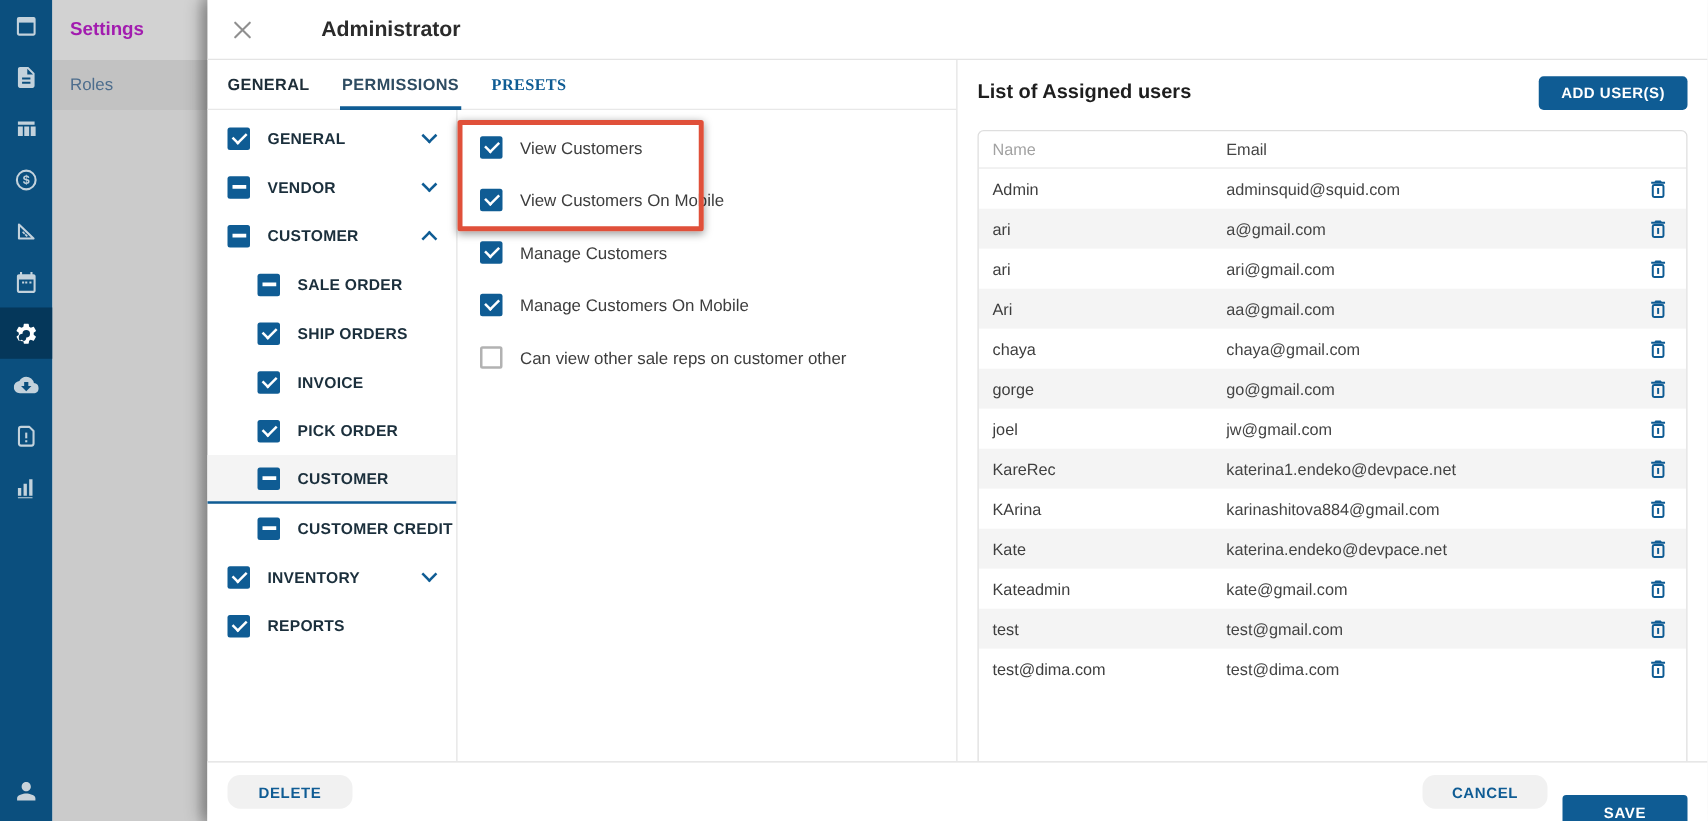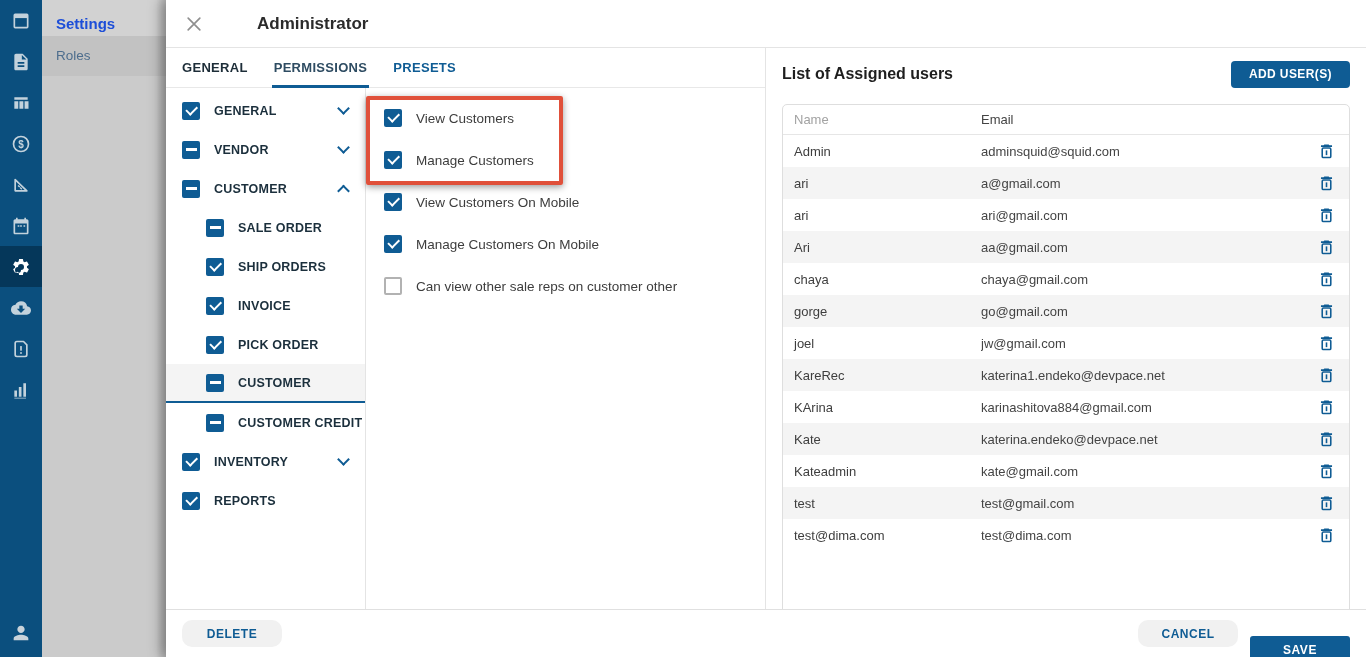--- a/index.html
+++ b/index.html
@@ -23,21 +23,21 @@
   .side-item.active{background:var(--sidebar-active);color:#ffffff;}
   .side-item svg{width:20px;height:20px;display:block;}
   .sidebar-spacer{flex:1;}
   .sidebar-bottom{height:48px;display:flex;align-items:center;justify-content:center;color:#c9d3da;}
   .sidebar-bottom svg{width:22px;height:22px;}
 
   
   .settings-panel{width:124px;flex:none;background:#cbcbcb;position:relative;}
   .settings-panel::after{content:'';position:absolute;top:0;right:0;bottom:0;width:10px;
     background:linear-gradient(to right, rgba(0,0,0,0), rgba(0,0,0,0.12));}
-  .settings-header{height:36px;line-height:48px;padding-left:14px;font-size:15px;font-weight:700;color:#1d4ed8;background:#d2d2d2;}
+  .settings-header{height:48px;line-height:48px;padding-left:14px;font-size:15px;font-weight:700;color:#a21caf;background:#d2d2d2;}
   .settings-item{height:40px;line-height:40px;padding-left:14px;font-size:13.5px;color:#4d6d8d;background:#c2c2c2;cursor:pointer;}
 
   
   .modal{width:1200px;flex:none;background:#fff;display:flex;flex-direction:column;position:relative;z-index:2;
     box-shadow:-6px 0 12px rgba(0,0,0,0.28);}
   .modal-header{height:48px;flex:none;display:flex;align-items:center;border-bottom:1px solid #e4e4e4;gap:31px;}
   .close-x{margin-left:18px;width:20px;height:20px;color:#8f8f8f;cursor:pointer;}
   .close-x svg{width:20px;height:20px;display:block;}
   .modal-title{margin-left:22px;font-size:17px;font-weight:600;color:#2b2b2b;}
 
@@ -204,21 +204,21 @@
       </span>
       <h1 class="modal-title">Administrator</h1>
     </header>
 
     <div class="modal-body">
 
       <div class="left-group">
         <div class="tabbar" id="tabbar">
             <div class="tab" style="color: rgb(29, 45, 56);">GENERAL</div>
             <div class="tab active" style="color: rgb(46, 76, 98);">PERMISSIONS</div>
-            <div class="tab" style="color: rgb(15, 92, 148);">PRESETS</div>
+            <div class="tab" style="color: rgb(15, 92, 148); font-family: Liberation Serif, serif;">PRESETS</div>
           </div>
         <div class="cols">
           <div class="tree-col" id="tree">
               <div class="tree-row">
                 <span class="cb checked"></span>
                 <span class="tree-label">GENERAL</span>
                 <span class="chev down"></span>
               </div>
               <div class="tree-row">
                 <span class="cb indeterminate"></span>
@@ -265,25 +265,25 @@
               </div>
             </div>
           <div class="perm-col" id="perm">
             <div class="redbox"></div>
           <div class="perm-row">
                 <span class="cb checked"></span>
                 <span class="perm-label">View Customers</span>
               </div>
               <div class="perm-row">
                 <span class="cb checked"></span>
+                <span class="perm-label">View Customers On Mobile</span>
+              </div>
+              <div class="perm-row">
+                <span class="cb checked"></span>
                 <span class="perm-label">Manage Customers</span>
-              </div>
-              <div class="perm-row">
-                <span class="cb checked"></span>
-                <span class="perm-label">View Customers On Mobile</span>
               </div>
               <div class="perm-row">
                 <span class="cb checked"></span>
                 <span class="perm-label">Manage Customers On Mobile</span>
               </div>
               <div class="perm-row">
                 <span class="cb unchecked"></span>
                 <span class="perm-label">Can view other sale reps on customer other</span>
               </div>
             </div>

